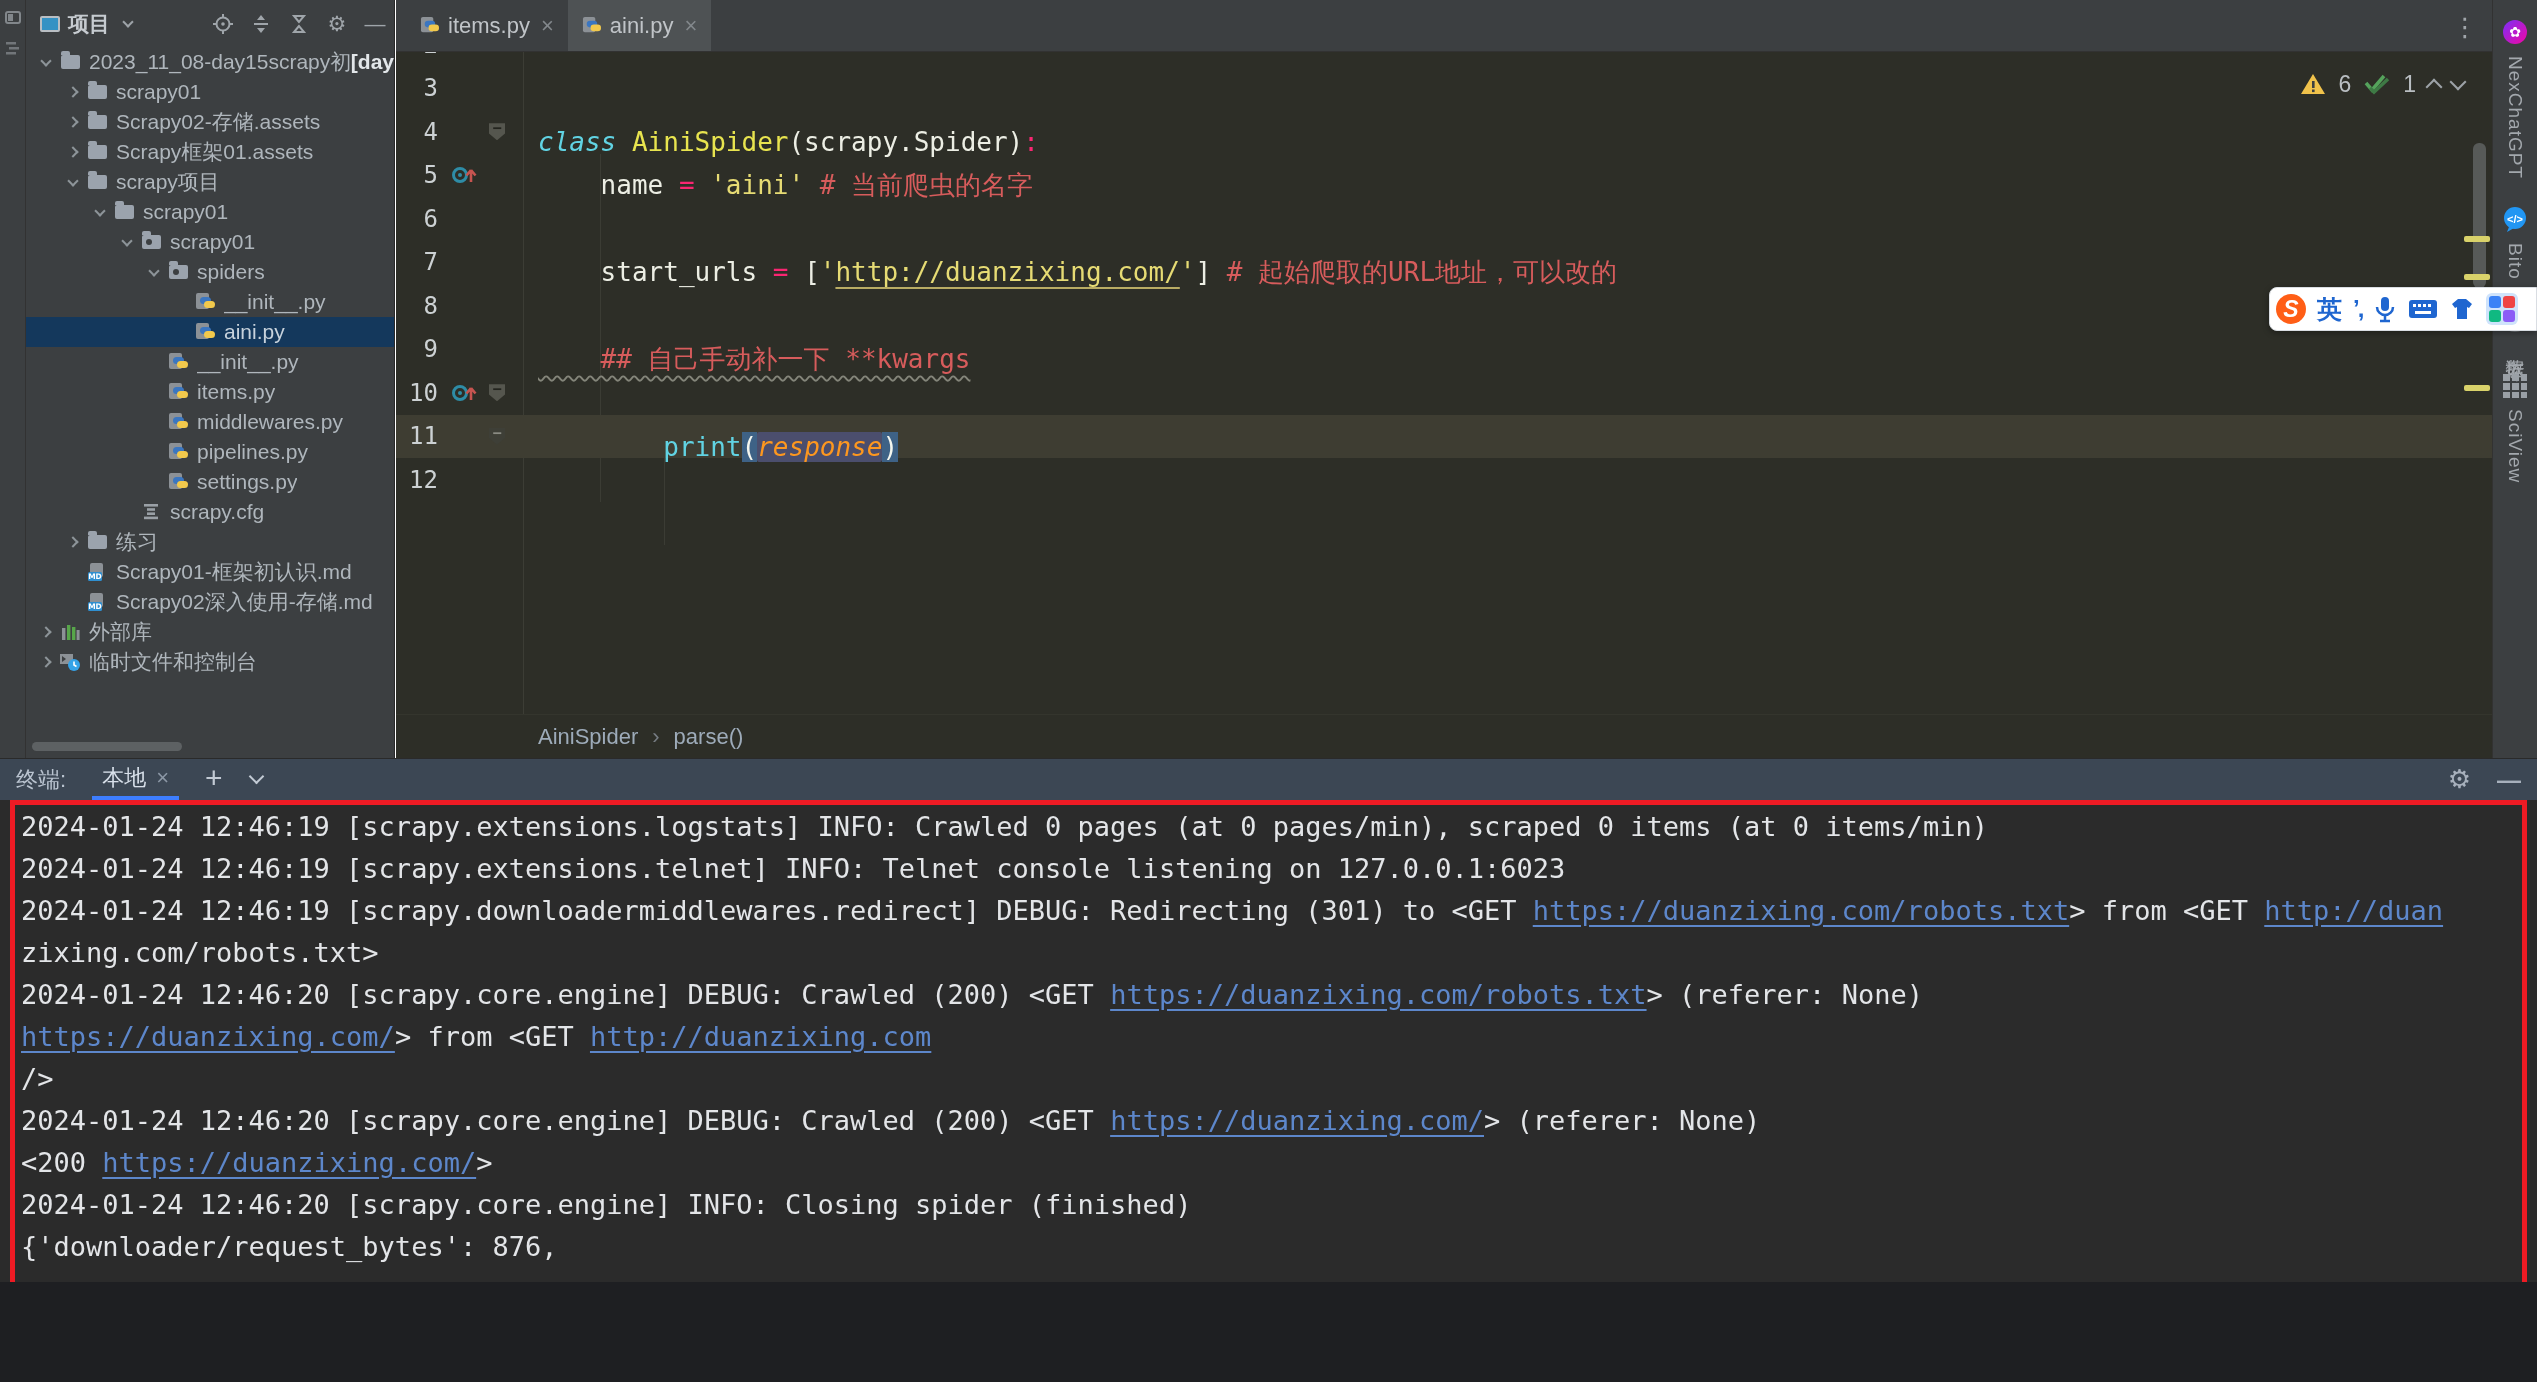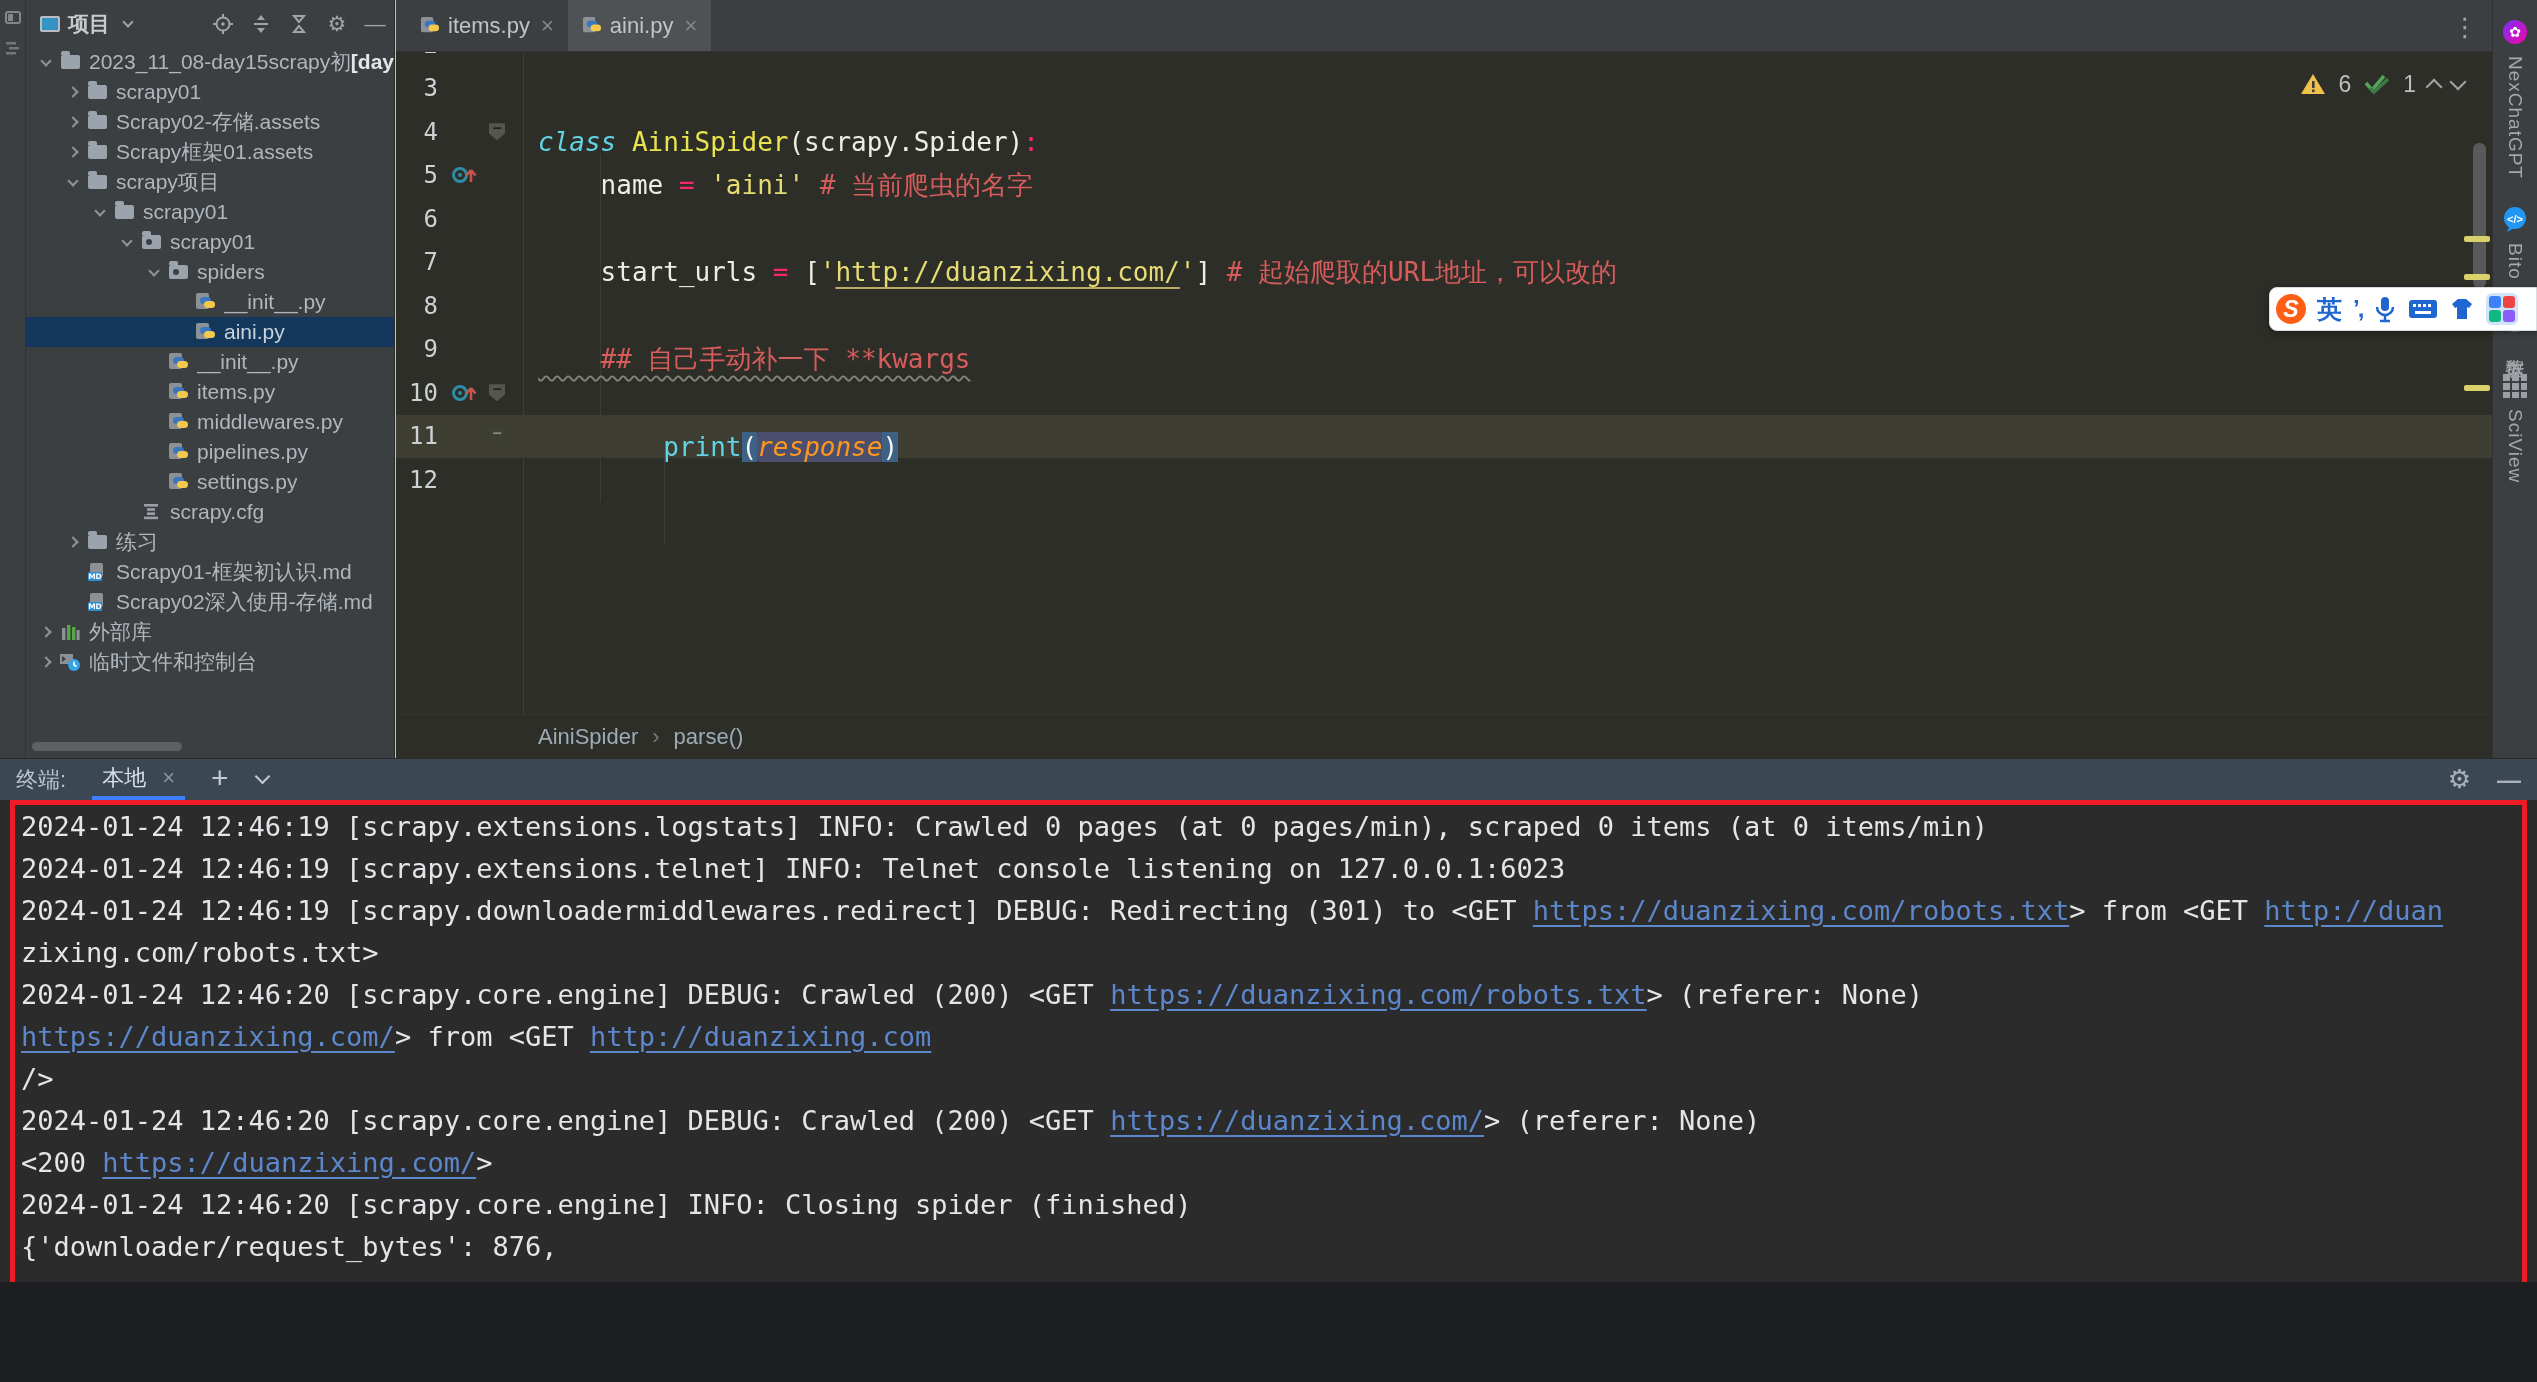--- a/index.html
+++ b/index.html
@@ -1,17 +1,17 @@
 <!DOCTYPE html>
 <html><head>
 <meta charset="utf-8">
 <style>
   html,body{margin:0;padding:0;background:#1e1f22;}
   *{box-sizing:border-box;}
-  .app{position:relative;width:2537px;height:1282px;overflow:hidden;background:#c4b5fd;
+  .app{position:relative;width:2537px;height:1282px;overflow:hidden;background:#ffffff;
        font-family:"Liberation Sans","DejaVu Sans",sans-serif;}
 
   
   .left-stripe{position:absolute;left:0;top:0;width:26px;height:758px;background:#3c3f41;border-right:1px solid #323232;}
   .stripe-ic{width:16px;height:16px;margin:10px auto 14px auto;opacity:.75;}
 
   
   .project{position:absolute;left:26px;top:0;width:369px;height:758px;background:#3c3f41;border-right:1px solid #282828;overflow:hidden;}
   .proj-header{height:47px;display:flex;align-items:center;padding:0 8px 0 14px;color:#c6cbd0;font-size:21px;}
   .proj-title{display:flex;align-items:center;gap:8px;font-weight:bold;}
@@ -86,21 +86,21 @@
   .ime{position:absolute;left:2269px;top:287px;width:268px;height:44px;background:#ffffff;border:1px solid #d9dde2;border-radius:8px 0 0 8px;box-shadow:0 2px 6px rgba(0,0,0,.35);display:flex;align-items:center;gap:11px;padding:0 4px 0 6px;z-index:60;}
   .ime .slogo{width:30px;height:30px;border-radius:50%;background:#ff5e16;color:#fff;font-weight:bold;font-size:23px;display:flex;align-items:center;justify-content:center;font-style:italic;}
   .ime .lang{color:#1f66d0;font-size:25px;font-weight:bold;}
   .ime .punct{color:#1f66d0;font-size:24px;font-weight:bold;letter-spacing:-2px;}
   .ime .toolbox{width:32px;height:32px;border-radius:6px;background:#cfe3fb;display:grid;grid-template-columns:12px 12px;grid-template-rows:12px 12px;gap:2px;align-content:center;justify-content:center;}
   .ime .toolbox b{border-radius:3px;}
 
   
   .terminal{position:absolute;left:0;top:758px;width:2537px;height:624px;background:#2b2b2b;}
   .term-header{height:42px;background:#3c4754;border-top:1px solid #2a2a2a;display:flex;align-items:center;padding:0 16px;color:#b9c3cf;font-size:22px;position:relative;}
-  .term-tab{display:flex;align-items:center;gap:16px;margin-left:26px;height:100%;border-bottom:4px solid #3d7eff;padding:0 10px;color:#d8e0ea;}
+  .term-tab{display:flex;align-items:center;gap:10px;margin-left:26px;height:100%;border-bottom:4px solid #3d7eff;padding:0 10px;color:#d8e0ea;}
   .term-tab .x{color:#8b97a5;font-size:22px;}
   .term-plus{margin-left:26px;font-size:30px;font-weight:300;color:#c2cad4;margin-top:-4px;}
   .term-chev{margin-left:28px;width:11px;height:11px;border-right:2.5px solid #c2cad4;border-bottom:2.5px solid #c2cad4;transform:rotate(45deg);margin-top:-6px;}
   .term-right{position:absolute;right:16px;top:0;height:100%;display:flex;align-items:center;gap:26px;color:#a7b0bc;}
   .term-right .gear{font-size:26px;}
   .term-right .min{font-size:24px;font-weight:bold;}
   .logbox{position:absolute;left:10px;top:42px;width:2517px;height:550px;border:5px solid #ee1b24;background:#2b2b2b;overflow:hidden;padding:0 0 0 6px;}
   .logline{height:42px;display:flex;align-items:center;white-space:pre;font-family:"DejaVu Sans Mono",monospace;font-size:27px;color:#e3e5e8;}
   .loglink{color:#5d87cb;text-decoration:underline;text-underline-offset:5px;}
 

